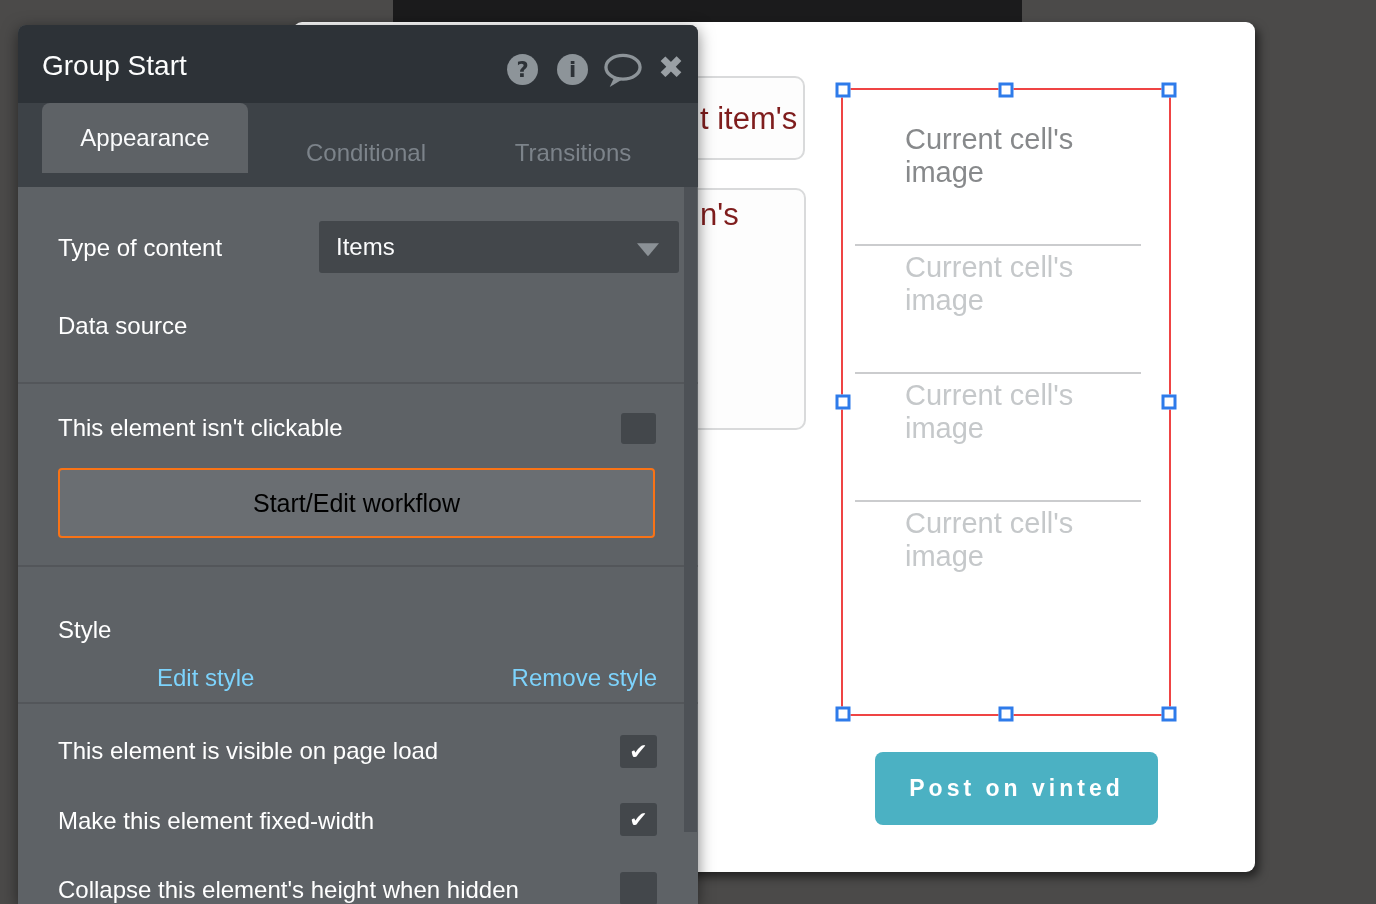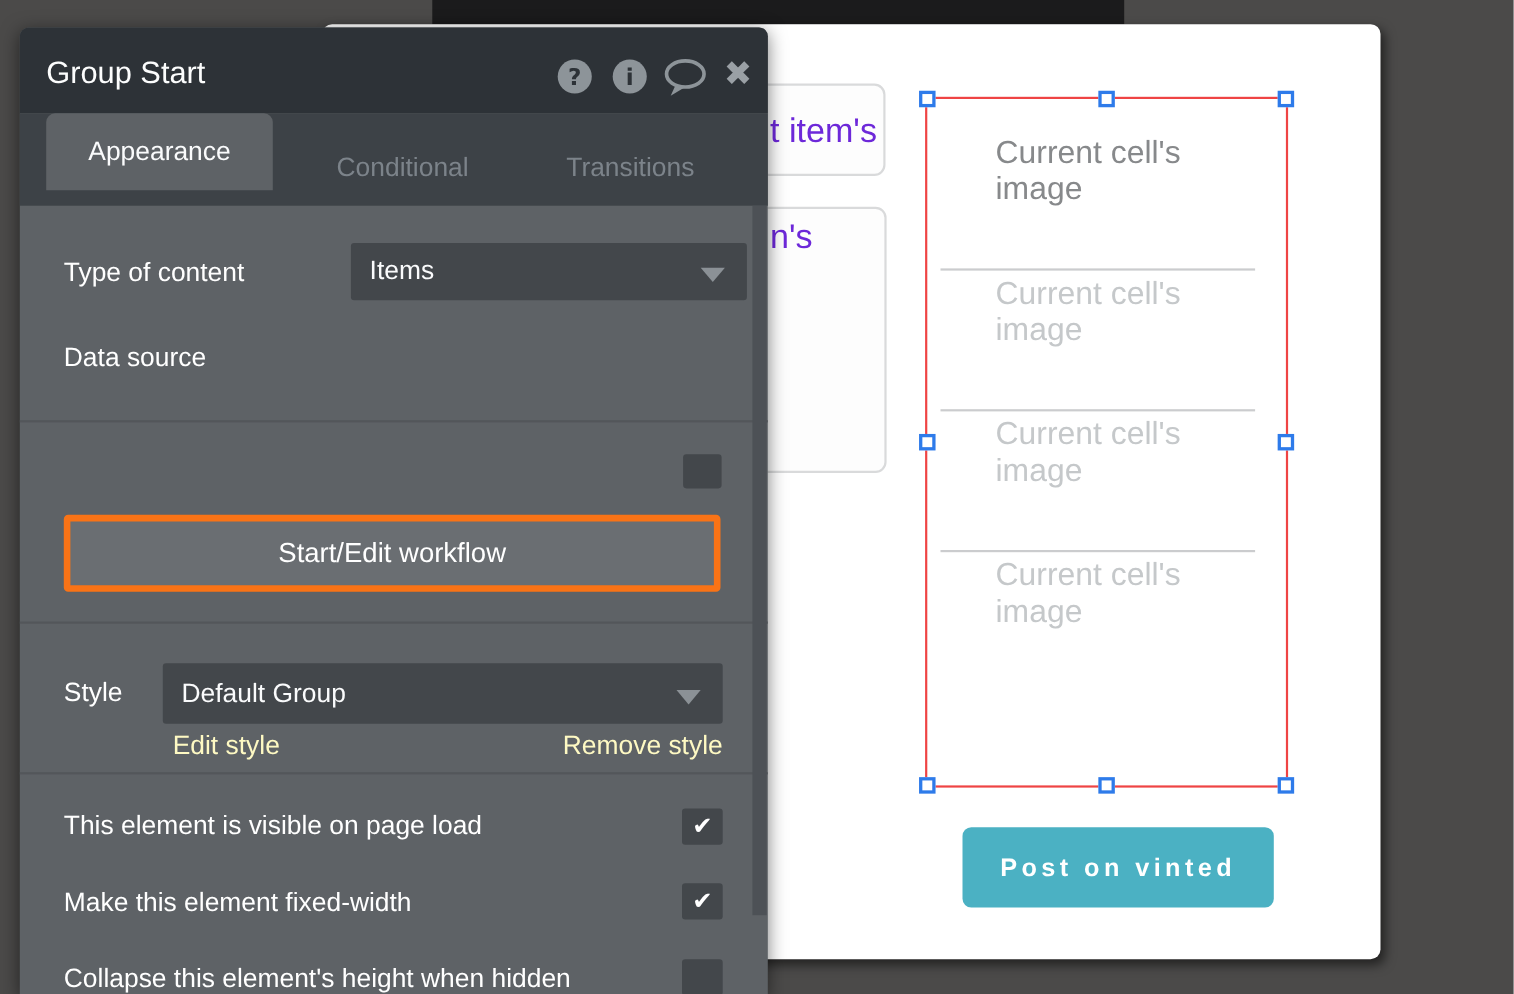--- a/index.html
+++ b/index.html
@@ -7,21 +7,21 @@
   body { background:#4b4a49; font-family:"Liberation Sans", sans-serif; position:relative; }
 
   
   .canvas { position:absolute; left:293px; top:22px; width:962px; height:850px;
             background:#ffffff; border-radius:9px; box-shadow:4px 5px 10px rgba(0,0,0,.55); }
   .black-bar { position:absolute; left:393px; top:0; width:629px; height:22px; background:#1b1b1c; }
 
   .pbox { position:absolute; background:#fdfdfd; border:2px solid #d9dadb; border-radius:10px; }
   .pbox1 { left:287px; top:54px; width:225px; height:84px; }
   .pbox2 { left:287px; top:166px; width:226px; height:242px; }
-  .pbox-text { position:absolute; left:118px; color:#6d28d9; font-size:31px; line-height:34px; white-space:nowrap; }
+  .pbox-text { position:absolute; left:118px; color:#7f1d1d; font-size:31px; line-height:34px; white-space:nowrap; }
   .pbox1 .pbox-text { top:24px; }
   .pbox2 .pbox-text { top:8px; }
 
   .rg-sel { position:absolute; left:548px; top:66px; width:330px; height:628px;
             border:2px solid #ef4444; }
   .rg-cell-text { position:absolute; left:62px; width:178px; font-size:29px; line-height:33px; color:#c5c8ca; }
   .rg-cell-text.first { color:#87898b; }
   .ct0 { top:33px; } .ct1 { top:161px; } .ct2 { top:289px; } .ct3 { top:417px; }
   .rg-sep { position:absolute; left:12px; width:286px; height:0; border-top:2px solid #cbccce; }
   .sp0 { top:154px; } .sp1 { top:282px; } .sp2 { top:410px; }
@@ -76,24 +76,24 @@
 
   .checkbox { position:absolute; width:37px; height:33px; background:#43474b; border-radius:3px;
               color:#ffffff; font-size:22px; font-weight:bold; display:flex; align-items:center;
               justify-content:center; cursor:pointer; font-family:"DejaVu Sans", sans-serif; }
   .cb-click { left:603px; top:388px; width:35px; height:31px; }
   .cb-t1 { left:602px; top:710px; }
   .cb-t2 { left:602px; top:778px; }
   .cb-t3 { left:602px; top:847px; }
 
   .wf-btn { position:absolute; left:40px; top:443px; width:597px; height:70px; background:#6a6e72;
-            border:6px solid #f97316; border-radius:4px; color:#ffffff; font-size:25px;
+            border:2px solid #f97316; border-radius:4px; color:#000000; font-size:25px;
             font-family:"Liberation Sans", sans-serif; cursor:pointer; }
 
-  .style-link { position:absolute; color:#fef9c3; font-size:24px; line-height:30px; cursor:pointer; white-space:nowrap; }
+  .style-link { position:absolute; color:#7dd3fc; font-size:24px; line-height:30px; cursor:pointer; white-space:nowrap; }
   .edit-style { left:139px; top:638px; }
   .remove-style { right:41px; top:638px; }
 
   .scroll-thumb { position:absolute; left:666px; top:162px; width:13px; height:645px; background:#4d5156; }
 
   .l-type { top:208px; } .l-ds { top:286px; } .l-click { top:388px; }
   .l-style { top:590px; } .l-t1 { top:711px; } .l-t2 { top:781px; } .l-t3 { top:850px; }
 </style>
 </head>
 <body>
@@ -156,31 +156,28 @@
   <div class="lbl l-type">Type of content</div>
   <div class="inp dd-type">
     <span class="inp-text">Items</span>
     <span class="caret"></span>
   </div>
 
   <div class="lbl l-ds">Data source</div>
 
   <div class="divider dv1"></div>
 
+  <div class="lbl l-click">This element isn't clickable</div>
   <div class="checkbox cb-click"></div>
 
   <button class="wf-btn">Start/Edit workflow</button>
 
   <div class="divider dv2"></div>
 
   <div class="lbl l-style">Style</div>
-  <div class="inp dd-style">
-    <span class="inp-text">Default Group</span>
-    <span class="caret"></span>
-  </div>
   <div class="style-link edit-style">Edit style</div>
   <div class="style-link remove-style">Remove style</div>
 
   <div class="divider dv3"></div>
 
   <div class="lbl l-t1">This element is visible on page load</div>
   <div class="checkbox cb-t1">
     <span>✔</span>
   </div>
 

